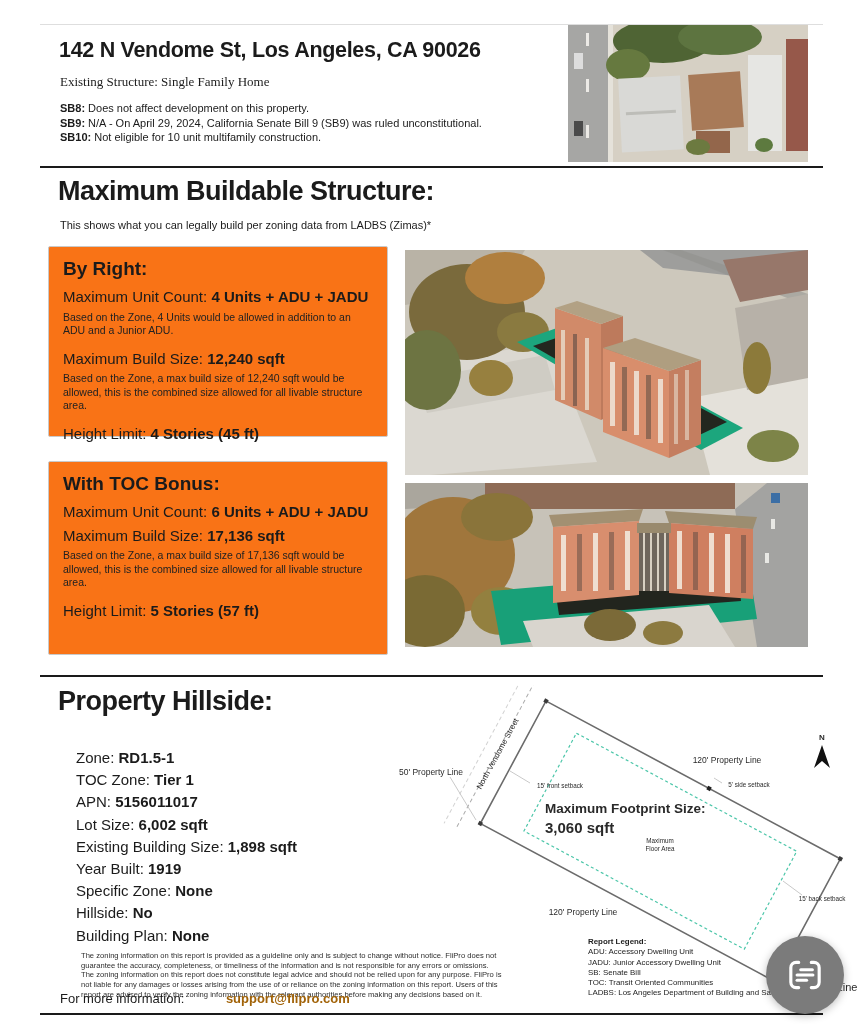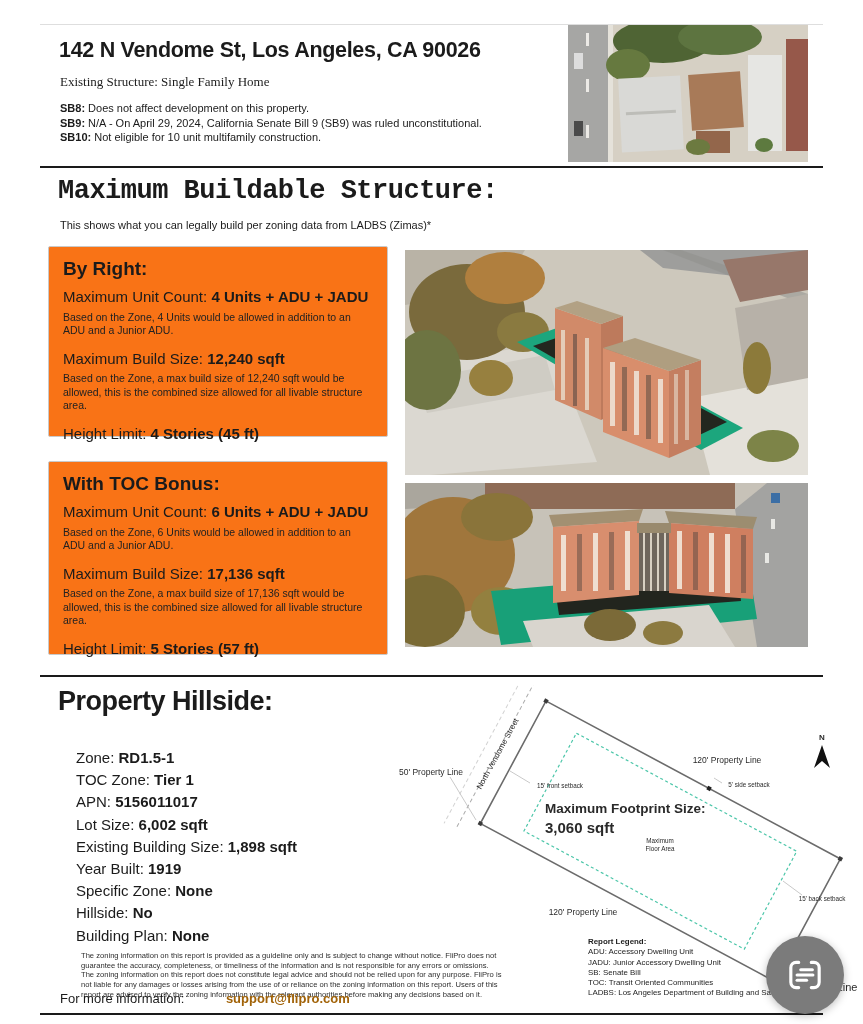--- a/index.html
+++ b/index.html
@@ -11,21 +11,21 @@
 
   .address{left:59px;top:38px;margin:0;font-size:21.5px;font-weight:700;letter-spacing:-0.3px;}
   .existing{left:60px;top:74px;font-size:13px;font-family:Liberation Serif, serif;}
   .sb-block{left:60px;top:101px;font-size:11px;line-height:14.6px;}
   .sb-block b{font-weight:700;}
 
   .aerial{left:568px;top:25px;width:240px;height:137px;margin:0;}
   .aerial svg,.render svg{display:block;width:100%;height:100%;}
 
   .section-title{margin:0;font-size:27px;font-weight:700;letter-spacing:-0.5px;}
-  .mbs-title{left:58px;top:176px;font-family:Liberation Mono, monospace;}
+  .mbs-title{left:58px;top:176px;}
   .mbs-sub{left:60px;top:219px;font-size:11px;}
 
   .card{position:absolute;left:48px;width:340px;border:1px solid #c9c9c9;border-radius:2px;background:#f97316;box-sizing:border-box;padding:11px 14px;}
   .card h3{margin:0 0 7px 0;font-size:19px;font-weight:700;}
   .card .row{margin:0 0 4px 0;font-size:15px;line-height:1.3;}
   .card .row .val{font-weight:700;}
   .card .note{margin:0 0 11px 0;font-size:10.5px;line-height:13.5px;color:#222;}
   .by-right{top:246px;height:191px;}
   .toc{top:461px;height:194px;}
 
@@ -144,21 +144,20 @@
       <rect x="241" y="125" width="5" height="64" fill="#5a4a42" opacity="0.55"></rect>
       <rect x="253" y="129" width="5" height="64" fill="#f0e6da" opacity="0.85"></rect>
       <rect x="269" y="124" width="4" height="70" fill="#e8dccd" opacity="0.6"></rect>
       <rect x="280" y="120" width="4" height="70" fill="#e8dccd" opacity="0.6"></rect>
     </svg>
   </figure>
 
   <section class="card toc">
     <h3>With TOC Bonus:</h3>
     <p class="row"><span>Maximum Unit Count: </span><span class="val">6 Units + ADU + JADU</span></p>
-    <p class="note">Based on the Zone, 6 Units would be allowed in addition to an ADU and a Junior ADU.</p>
     <p class="row"><span>Maximum Build Size: </span><span class="val">17,136 sqft</span></p>
     <p class="note">Based on the Zone, a max build size of 17,136 sqft would be allowed, this is the combined size allowed for all livable structure area.</p>
     <p class="row"><span>Height Limit: </span><span class="val">5 Stories (57 ft)</span></p>
   </section>
 
   <figure class="render r2">
     <svg viewBox="0 0 403 164">
       <rect width="403" height="164" fill="#c7c2b8"></rect>
       <rect x="80" width="250" height="26" fill="#8e6b56"></rect>
       <polygon points="0,0 80,0 80,22 0,26" fill="#aaa69d"></polygon>

